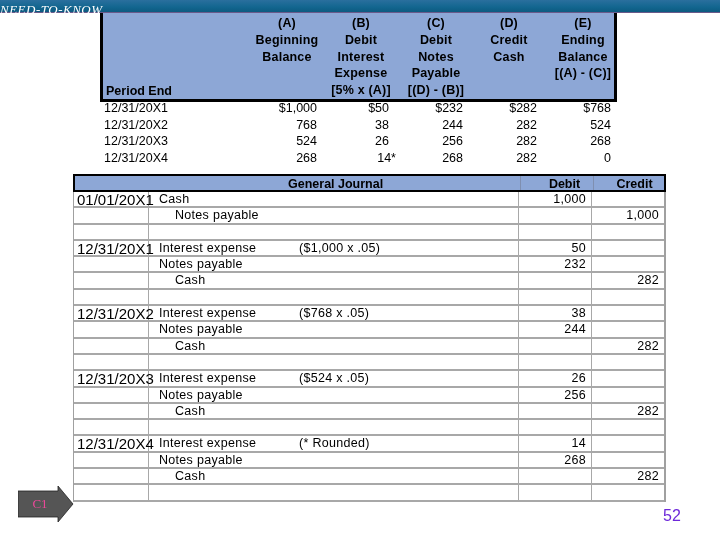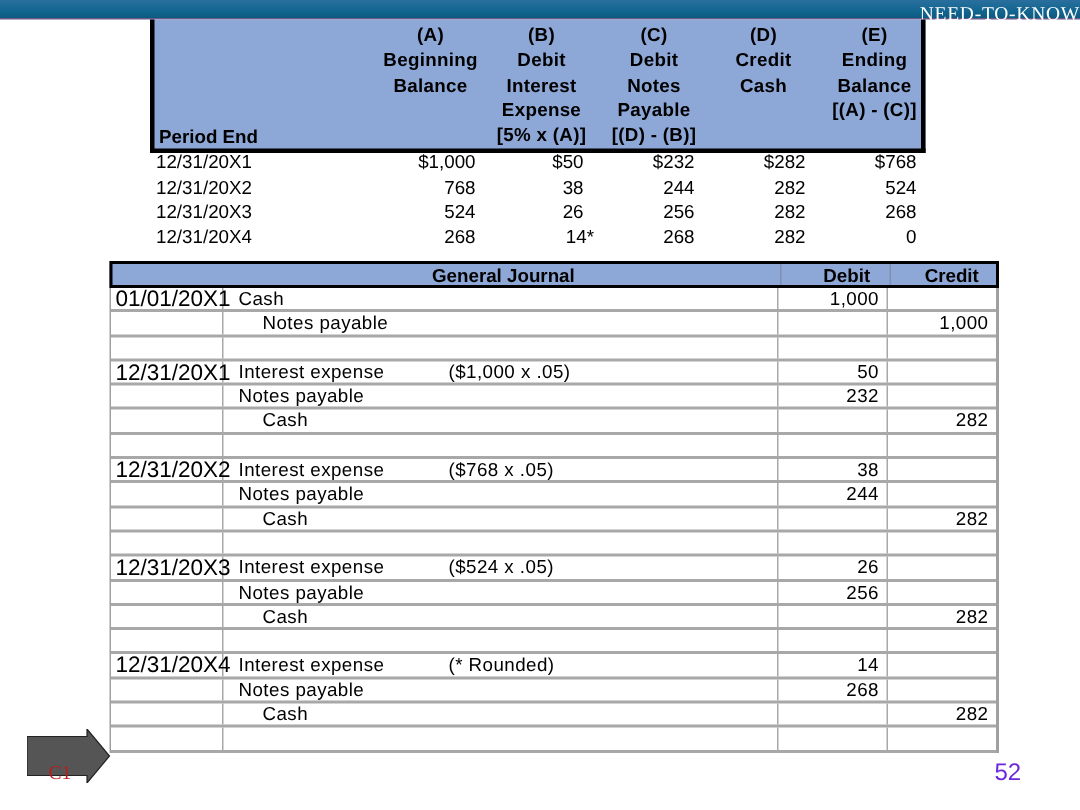--- a/index.html
+++ b/index.html
@@ -3,21 +3,22 @@
 <meta charset="utf-8">
 <style>
   * { box-sizing: border-box; margin: 0; padding: 0; }
   html, body { width: 720px; height: 540px; overflow: hidden; background: #ffffff; }
   body { position: relative; font-family: "Liberation Sans", sans-serif; color: #000; }
 
   .banner {
     position: absolute; left: 0; top: 0; width: 720px; height: 13px;
     background: linear-gradient(to bottom, #2a6f9e 0%, #12668f 60%, #0d5a80 100%);
     border-bottom: 1px solid #6a5a8a;
-    text-align: right;
+    text-align: left;
+    font-style: italic;
   }
   .banner-title {
     font-family: "Liberation Serif", serif; font-size: 13px; line-height: 12px;
     color: #ffffff; letter-spacing: 0.5px;
   }
 
   
   .summary-head {
     position: absolute; left: 100px; top: 13px; width: 517px; height: 89px;
     background: #8da7d6; border: 3px solid #000; border-top: none;
@@ -64,22 +65,22 @@
   .c-date { left: 0; width: 75px; padding-left: 3px; border-right: 1px solid #a8a8a8; letter-spacing: 0; font-size: 15px; }
   .c-acct { left: 75px; width: 370px; padding-left: 10px; border-right: 1px solid #a8a8a8; }
   .c-acct.indent { padding-left: 26px; }
   .c-note { position: absolute; left: 150px; text-align: right; }
   .c-debit { left: 445px; width: 73px; text-align: right; padding-right: 5px; border-right: 1px solid #a8a8a8; }
   .c-credit { left: 518px; width: 73px; text-align: right; padding-right: 6px; }
 
   .c1-arrow { position: absolute; left: 18px; top: 486px; width: 56px; height: 36px; }
   .c1-label {
     position: absolute; left: 18px; top: 491px; width: 44px; height: 25px;
-    font-family: "Liberation Serif", serif; font-size: 13px; color: #b91c1c;
-    line-height: 25px; text-align: center; margin-top: 11px;
+    font-family: "Liberation Serif", serif; font-size: 13px; color: #ec4899;
+    line-height: 25px; text-align: center;
   }
   .page-num {
     position: absolute; left: 663px; top: 507px; font-size: 16px; color: #6d28d9;
   }
 </style>
 </head>
 <body>
 
 <div class="banner">
   <span class="banner-title">NEED-TO-KNOW</span>

